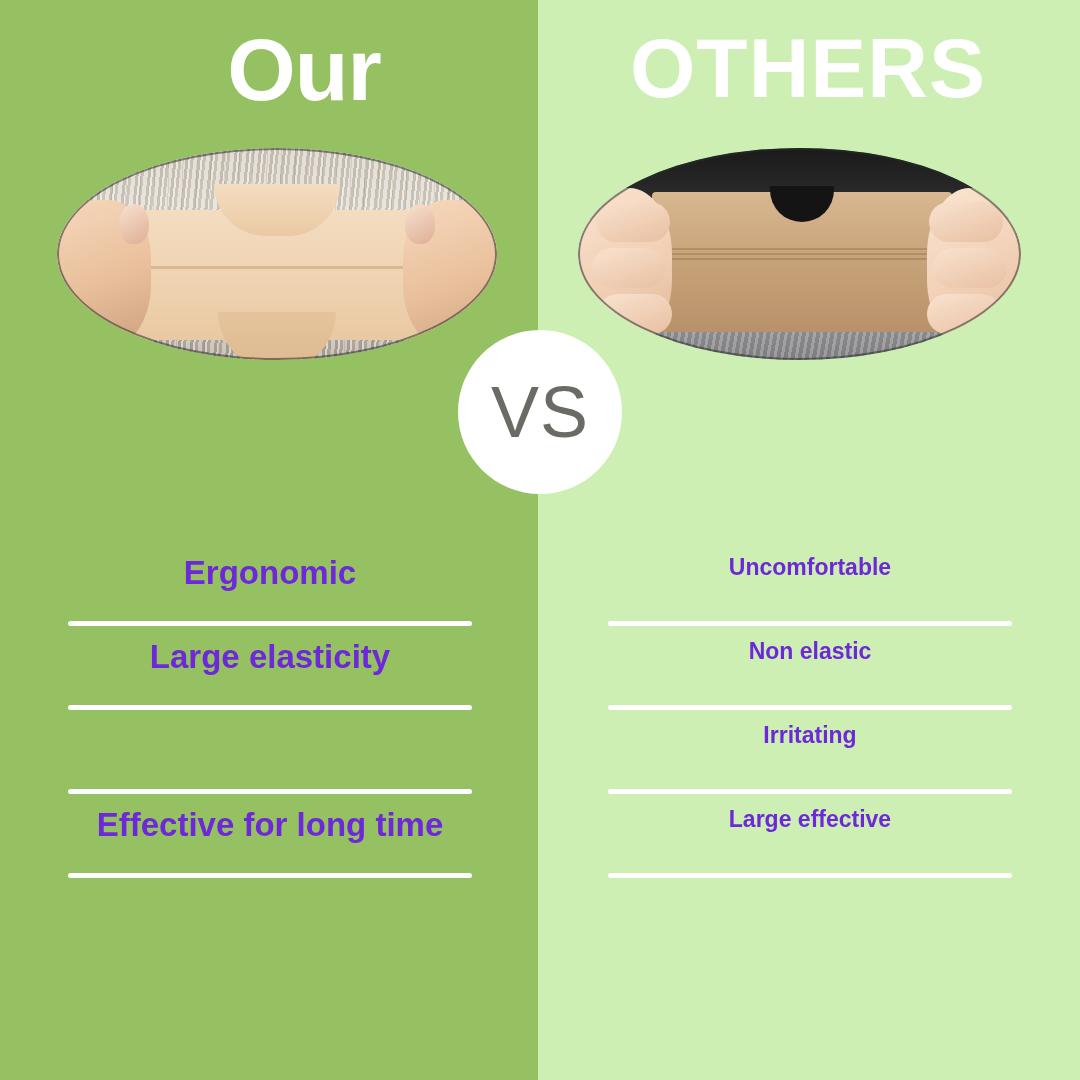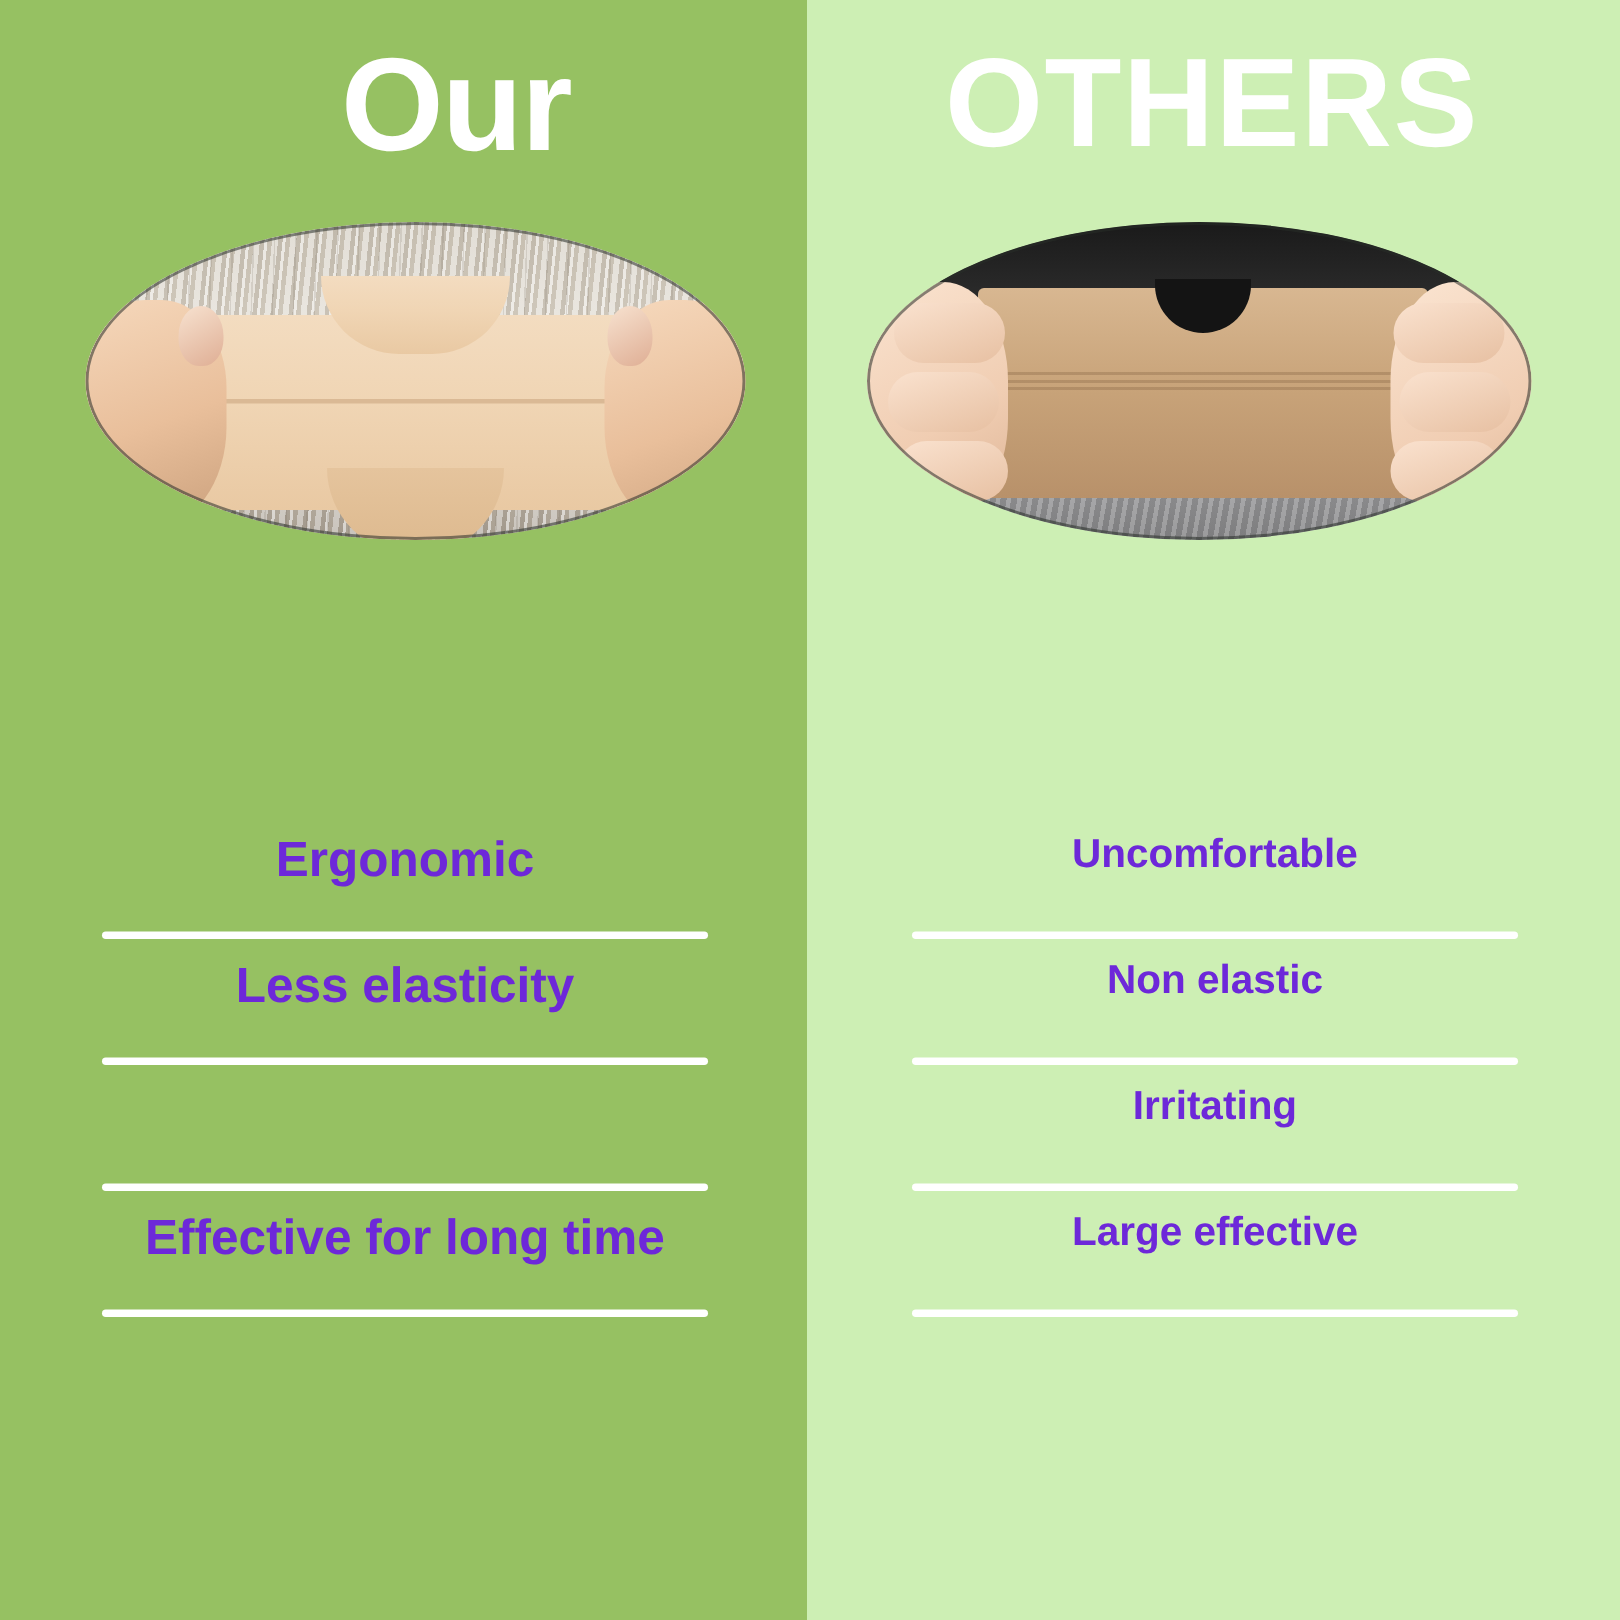--- a/index.html
+++ b/index.html
@@ -215,21 +215,21 @@
   }
   .item-label {
     color: #6d28d9;
     font-weight: 700;
     line-height: 1;
     text-align: center;
     white-space: nowrap;
     padding-top: 14px;
   }
   .list-left  .item-label { font-size: 33px; }
-  .list-right .item-label { font-size: 27px; }
+  .list-right .item-label { font-size: 23px; }
 
   .divider {
     width: 100%;
     height: 5px;
     background: #ffffff;
     border-radius: 3px;
     margin-top: auto;
   }
 </style>
 </head>
@@ -267,28 +267,31 @@
       <div class="finger fl1"></div>
       <div class="finger fl2"></div>
       <div class="finger fl3"></div>
       <div class="finger fr1"></div>
       <div class="finger fr2"></div>
       <div class="finger fr3"></div>
     </div>
     <div class="photo-rim"></div>
   </div>
 
+  <div class="vs-badge">
+    <span class="vs-text">VS</span>
+  </div>
 
   <div class="list list-left">
     <div class="list-item">
       <span class="item-label">Ergonomic</span>
       <div class="divider"></div>
     </div>
     <div class="list-item">
-      <span class="item-label">Less elasticity</span>
+      <span class="item-label">Large elasticity</span>
       <div class="divider"></div>
     </div>
     <div class="list-item">
       <div class="divider"></div>
     </div>
     <div class="list-item">
       <span class="item-label">Effective for long time</span>
       <div class="divider"></div>
     </div>
   </div>

